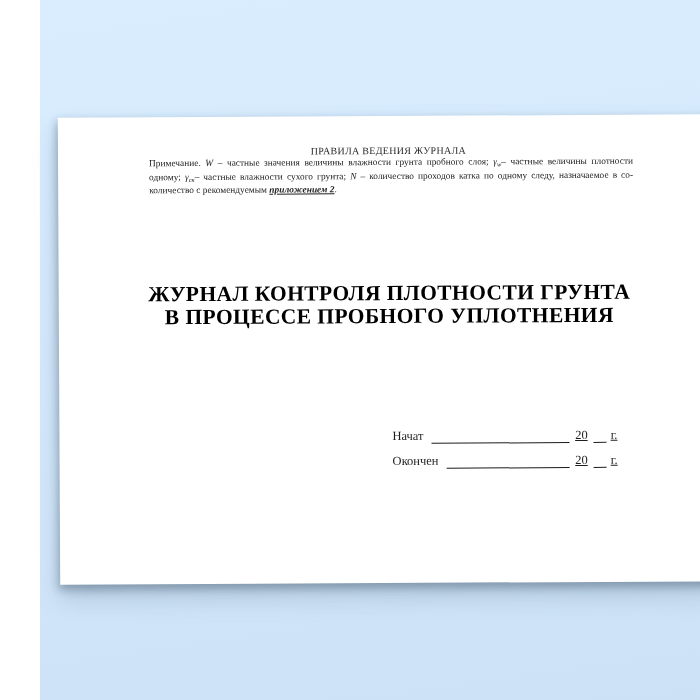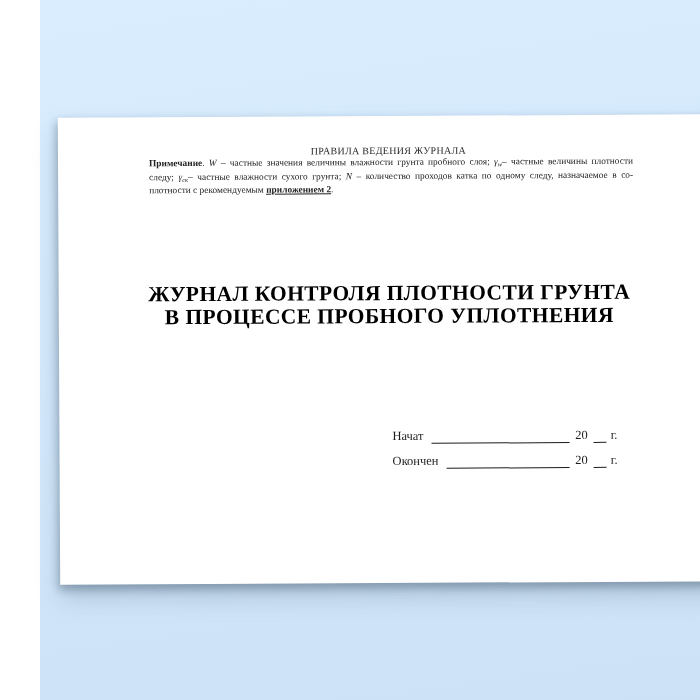--- a/index.html
+++ b/index.html
@@ -24,53 +24,53 @@
   .rules-heading{
     position:absolute;top:29px;left:0;right:0;
     text-align:center;font-size:10px;letter-spacing:.3px;color:#2a2a2a;
   }
   .note{
     position:absolute;top:41px;left:91px;width:484px;
     font-size:9.4px;line-height:10.7px;color:#222;
   }
   .note-line{text-align:justify;text-align-last:justify;-moz-text-align-last:justify;}
   .note-line:last-child{text-align-last:left;-moz-text-align-last:left;}
-  .note .bold{font-weight:bold;}
+  .note .bold{font-weight:normal;}
   .note .italic{font-style:italic;}
   .note .sub{font-size:6.5px;vertical-align:-2px;font-style:italic;}
   .note .underline{text-decoration:underline;}
-  .bold.underline{font-weight:bold;text-decoration:underline;}
+  .bold.underline{font-weight:bold;text-decoration:underline;font-style:italic;}
   .title{
     position:absolute;top:166px;left:0;right:0;
     text-align:center;font-weight:bold;font-size:21.5px;line-height:23px;
     letter-spacing:.4px;color:#000;
   }
   .dates{
     position:absolute;top:312px;left:333px;width:225px;
     font-size:12.5px;color:#1d1d1d;
   }
   .date-row{display:flex;align-items:flex-end;height:16px;margin-bottom:9px;}
   .date-label{white-space:nowrap;}
   .blank{border-bottom:1px solid #1d1d1d;height:12px;box-sizing:border-box;}
   .blank.long{flex:1;margin-left:8px;margin-right:6px;}
   .blank.short{width:13px;margin:0 4px 0 6px;}
-  .year,.year-suffix{white-space:nowrap;}
+  .year,.year-suffix{white-space:nowrap;text-decoration:underline;}
 </style>
 </head>
 <body>
 
 <div class="backdrop">
   <div class="page">
 
     <div class="rules-heading">ПРАВИЛА ВЕДЕНИЯ ЖУРНАЛА</div>
 
     <div class="note">
         <div class="note-line"><span class="bold">Примечание</span><span>. </span><span class="italic">W</span><span> – частные значения величины влажности грунта пробного слоя; </span><span class="italic">γ</span><span class="sub">w</span><span>– частные величины плотности</span></div>
-        <div class="note-line"><span>следу; </span><span class="italic">γ</span><span class="sub">ск</span><span>– частные влажности сухого грунта; </span><span class="italic">N</span><span> – количество проходов катка по одному следу, назначаемое в со-</span></div>
-        <div class="note-line"><span>плотности с рекомендуемым </span><span class="bold underline">приложением 2</span><span>.</span></div>
+        <div class="note-line"><span>одному; </span><span class="italic">γ</span><span class="sub">ск</span><span>– частные влажности сухого грунта; </span><span class="italic">N</span><span> – количество проходов катка по одному следу, назначаемое в со-</span></div>
+        <div class="note-line"><span>количество с рекомендуемым </span><span class="bold underline">приложением 2</span><span>.</span></div>
       </div>
 
     <div class="title">
       <div class="title-line">ЖУРНАЛ КОНТРОЛЯ ПЛОТНОСТИ ГРУНТА</div>
       <div class="title-line">В ПРОЦЕССЕ ПРОБНОГО УПЛОТНЕНИЯ</div>
     </div>
 
     <div class="dates">
       <div class="date-row">
         <span class="date-label">Начат</span>

